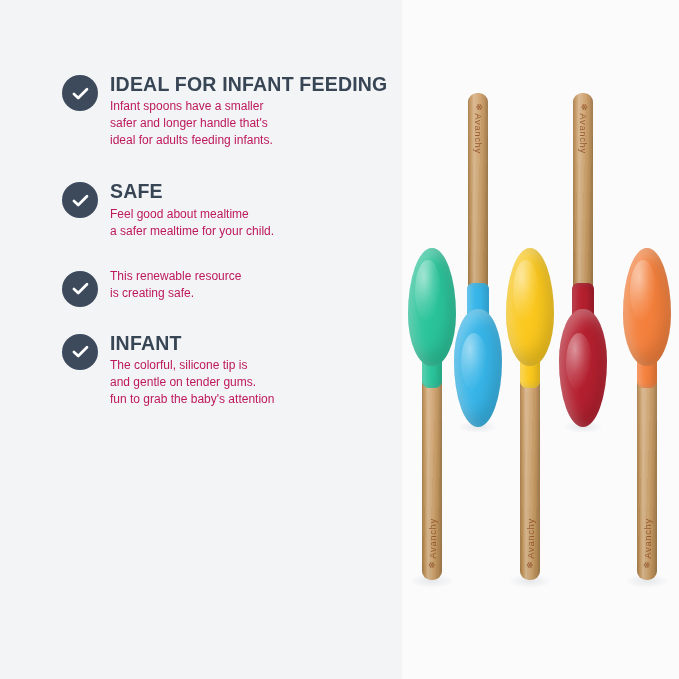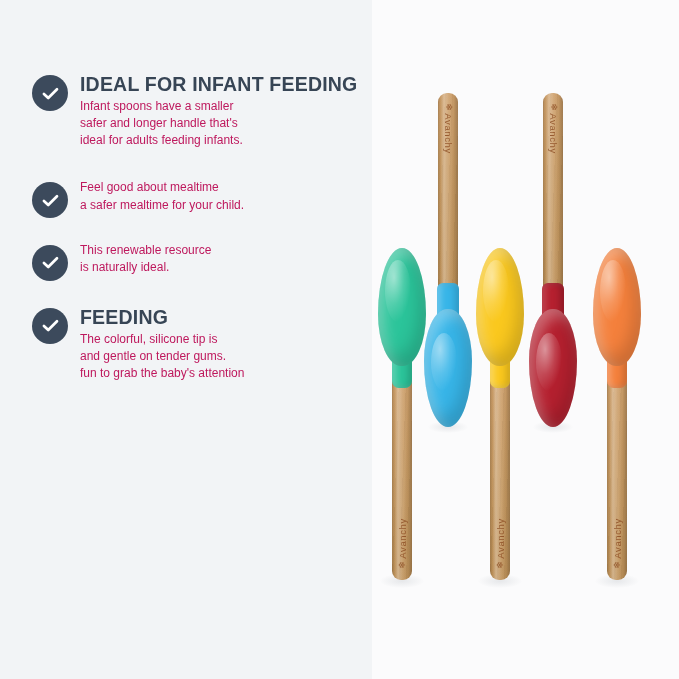--- a/index.html
+++ b/index.html
@@ -4,21 +4,21 @@
 <style>
   * { margin:0; padding:0; box-sizing:border-box; }
   html,body { width:679px; height:679px; }
   body {
     background:#f2f4f6;
     font-family:"Liberation Sans", sans-serif;
     overflow:hidden;
     position:relative;
   }
 
-  .canvas { position:absolute; inset:0; }
+  .canvas { position:absolute; inset:0;margin-left:30px; }
 
   
   .features {
     position:absolute;
     left:32px; top:72px;
     width:340px;
   }
   .feature { position:relative; padding-left:48px; }
 
   .check-badge {
@@ -155,49 +155,50 @@
     </div>
 
     <div class="gap-1"></div>
 
     <div class="feature">
       <div class="check-badge">
         <svg viewBox="0 0 24 24" aria-hidden="true">
           <path d="M4.5 12.6 L9.4 17.2 L19.4 7.2" fill="none" stroke="#ffffff" stroke-width="3.1" stroke-linecap="round" stroke-linejoin="round"></path>
         </svg>
       </div>
+      <div class="feature-title">SAFE</div>
       <div class="feature-body">
         <span class="ln">Feel good about mealtime</span>
         <span class="ln">a safer mealtime for your child.</span>
       </div>
     </div>
 
     <div class="gap-2"></div>
 
     <div class="feature">
       <div class="check-badge">
         <svg viewBox="0 0 24 24" aria-hidden="true">
           <path d="M4.5 12.6 L9.4 17.2 L19.4 7.2" fill="none" stroke="#ffffff" stroke-width="3.1" stroke-linecap="round" stroke-linejoin="round"></path>
         </svg>
       </div>
       <div class="feature-body">
         <span class="ln">This renewable resource</span>
-        <span class="ln">is naturally ideal.</span>
+        <span class="ln">is creating safe.</span>
       </div>
     </div>
 
     <div class="gap-3"></div>
 
     <div class="feature">
       <div class="check-badge">
         <svg viewBox="0 0 24 24" aria-hidden="true">
           <path d="M4.5 12.6 L9.4 17.2 L19.4 7.2" fill="none" stroke="#ffffff" stroke-width="3.1" stroke-linecap="round" stroke-linejoin="round"></path>
         </svg>
       </div>
-      <div class="feature-title">FEEDING</div>
+      <div class="feature-title">INFANT</div>
       <div class="feature-body">
         <span class="ln">The colorful, silicone tip is</span>
         <span class="ln">and gentle on tender gums.</span>
         <span class="ln">fun to grab the baby's attention</span>
       </div>
     </div>
 
   </div>
 
   <div class="photo">

